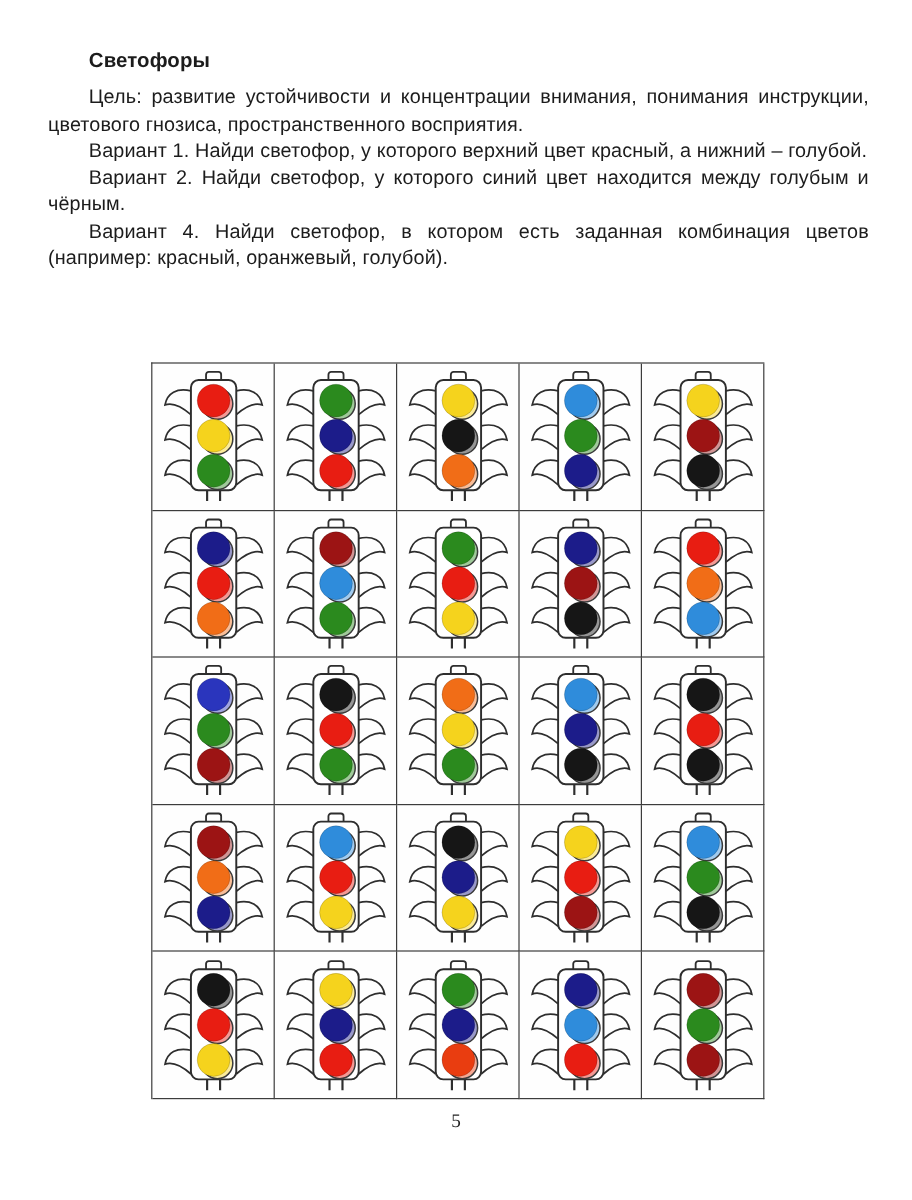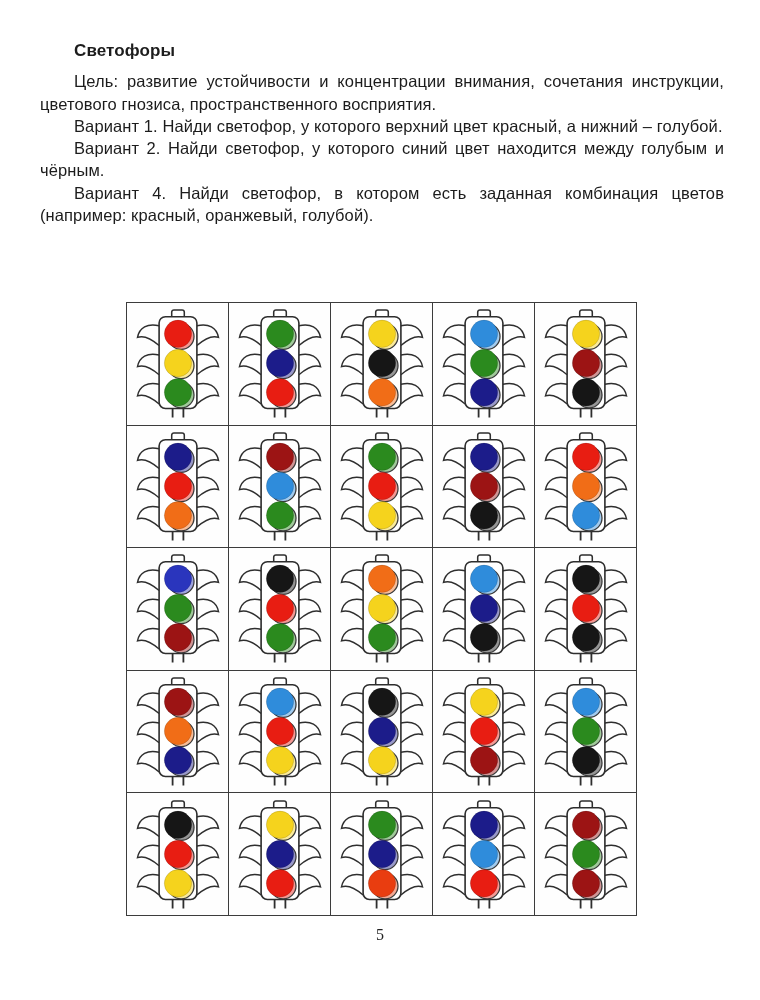--- a/index.html
+++ b/index.html
@@ -51,21 +51,21 @@
     text-align:center;
     font-family:"Liberation Serif","DejaVu Serif",serif;
     font-size:16px; color:#222;
   }
 </style>
 </head>
 <body>
 
 <div class="text-block">
   <h1 class="title">Светофоры</h1>
-  <p class="para"><span class="it">Цель:</span><span> развитие устойчивости и концентрации внимания, сочетания инструкции, цветового гнозиса, пространственного восприятия.</span></p>
+  <p class="para"><span class="it">Цель:</span><span> развитие устойчивости и концентрации внимания, понимания инструкции, цветового гнозиса, пространственного восприятия.</span></p>
   <p class="para"><span class="it">Вариант 1.</span><span> Найди светофор, у которого верхний цвет красный, а нижний – голубой.</span></p>
   <p class="para"><span class="it">Вариант 2.</span><span> Найди светофор, у которого синий цвет находится между голубым и чёрным.</span></p>
   <p class="para"><span class="it">Вариант 4.</span><span> Найди светофор, в котором есть заданная комбинация цветов (например: красный, оранжевый, голубой).</span></p>
 </div>
 
 <div class="grid">
     <div class="cell">
       <svg class="light-svg" viewBox="0 0 100 122" xmlns="http://www.w3.org/2000/svg">
     <path fill="none" stroke="#2e2e2e" stroke-width="1.6" d="M29 19 C16 16 7 21 5 32 C13 29 21 34 29 41"></path>
         <path fill="none" stroke="#2e2e2e" stroke-width="1.6" d="M71 19 C84 16 93 21 95 32 C87 29 79 34 71 41"></path>

